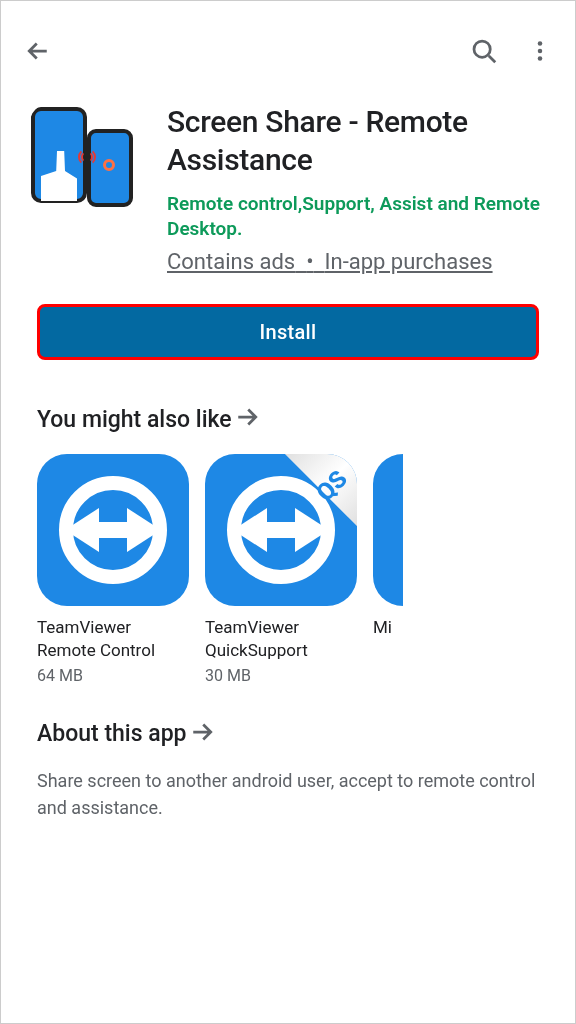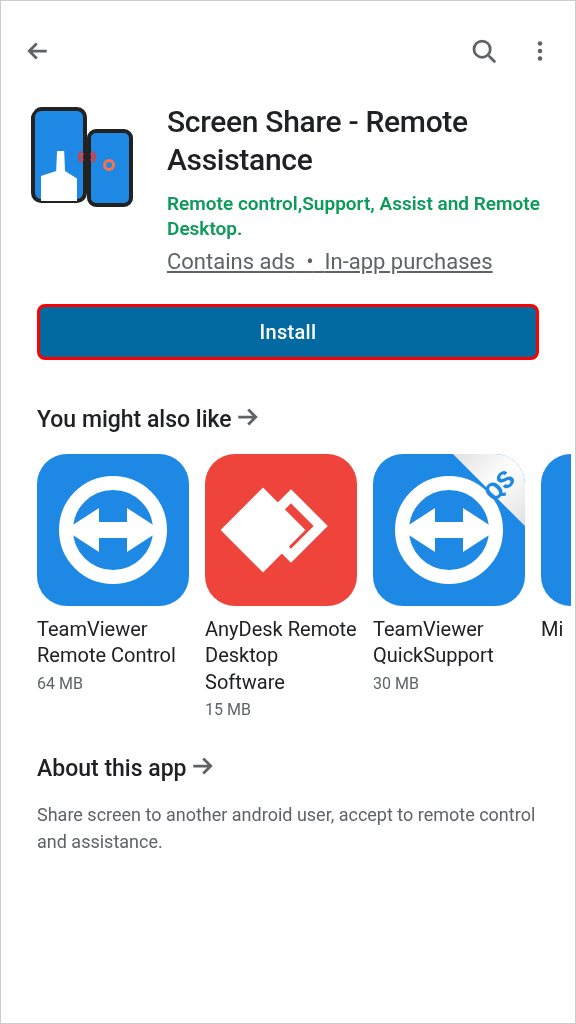--- a/index.html
+++ b/index.html
@@ -160,21 +160,21 @@
       cursor: pointer;
     }
     .card-icon {
       width: 152px;
       height: 152px;
       border-radius: 30px;
       position: relative;
       overflow: hidden;
     }
     .card-name {
-      font-size: 20px;
+      font-size: 17px;
       color: #202124;
       margin-top: 10px;
       line-height: 1.32;
     }
     .card-size {
       font-size: 16px;
       color: #5f6368;
       margin-top: 5px;
     }
 
@@ -314,28 +314,20 @@
   <div class="suggestion-card">
     <div class="card-icon tv-bg">
       <div class="tv-circle"></div>
         <div class="tv-bar"></div>
         <div class="tv-arrow"></div>
     </div>
     <div class="card-name">TeamViewer Remote Control</div>
     <div class="card-size">64 MB</div>
   </div>
 
-  <div class="suggestion-card">
-    <div class="card-icon ad-bg">
-      <div class="ad-sq1"></div>
-        <div class="ad-sq2"></div>
-    </div>
-    <div class="card-name">AnyDesk Remote Desktop Software</div>
-    <div class="card-size">15 MB</div>
-  </div>
 
   <div class="suggestion-card">
     <div class="card-icon tv-bg">
       <div class="tv-circle"></div>
         <div class="tv-bar"></div>
         <div class="tv-arrow"></div>
       <div class="qs-under"></div>
         <div class="qs-peel"></div>
         <div class="qs-text">QS</div>
     </div>

